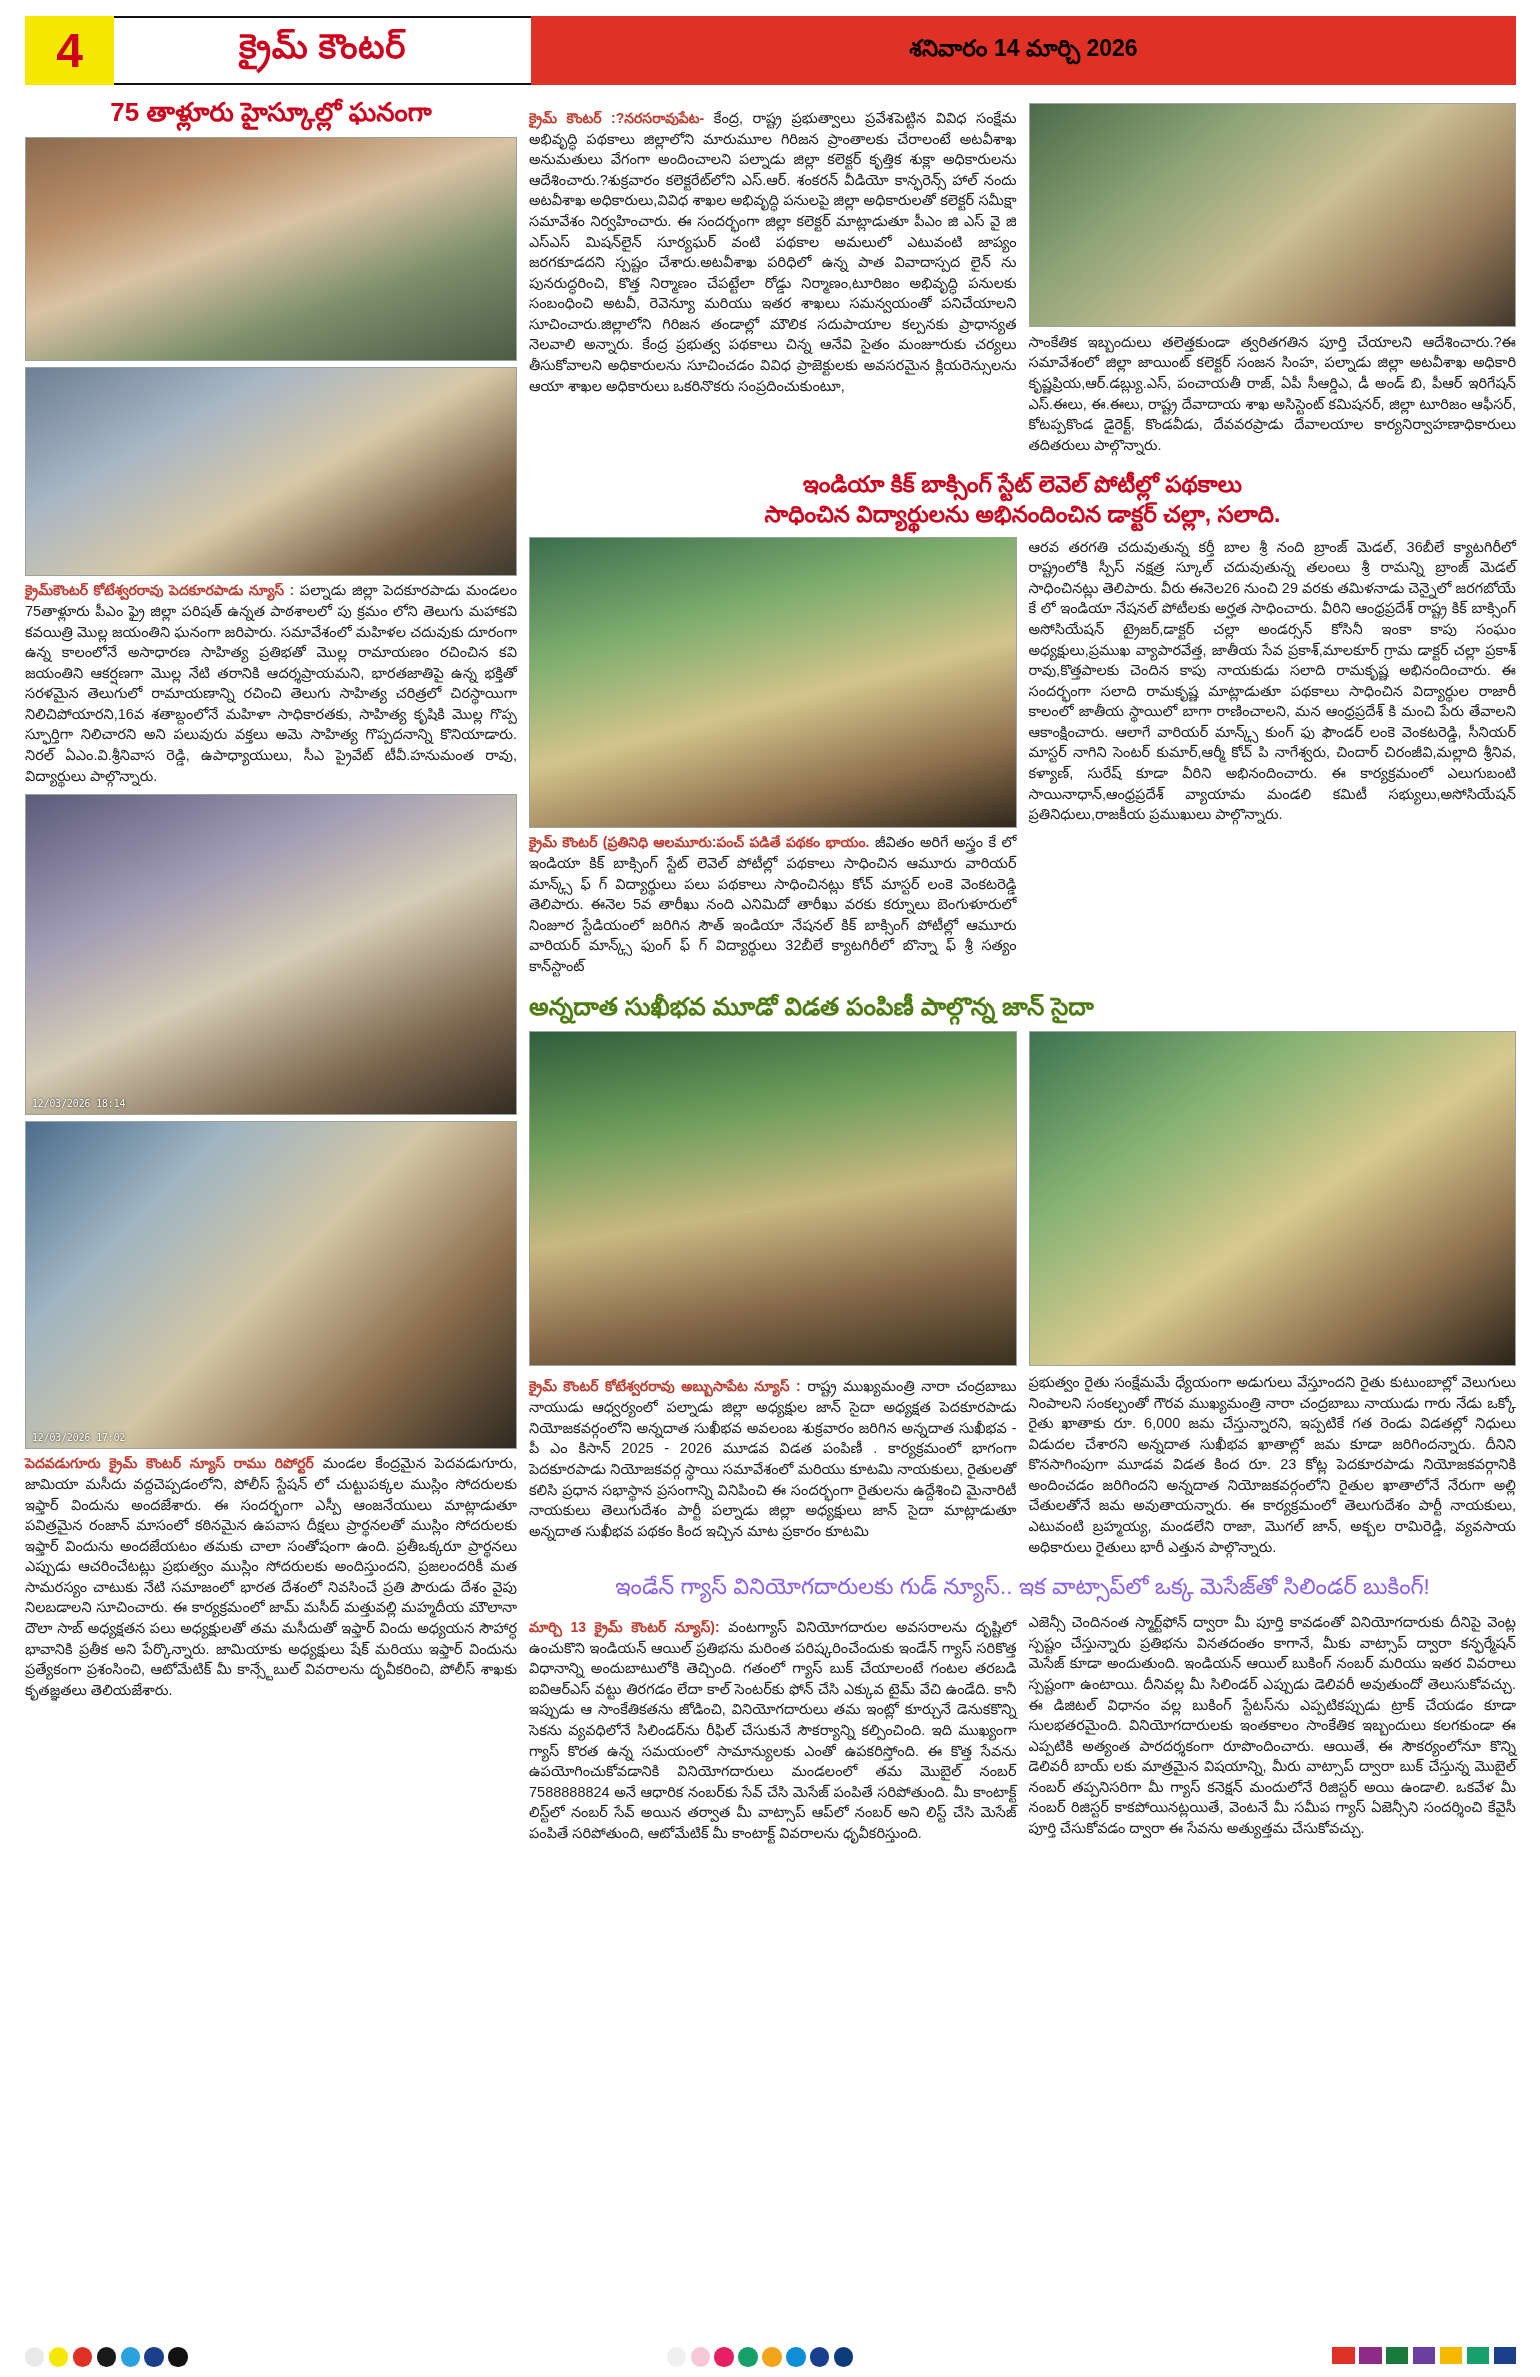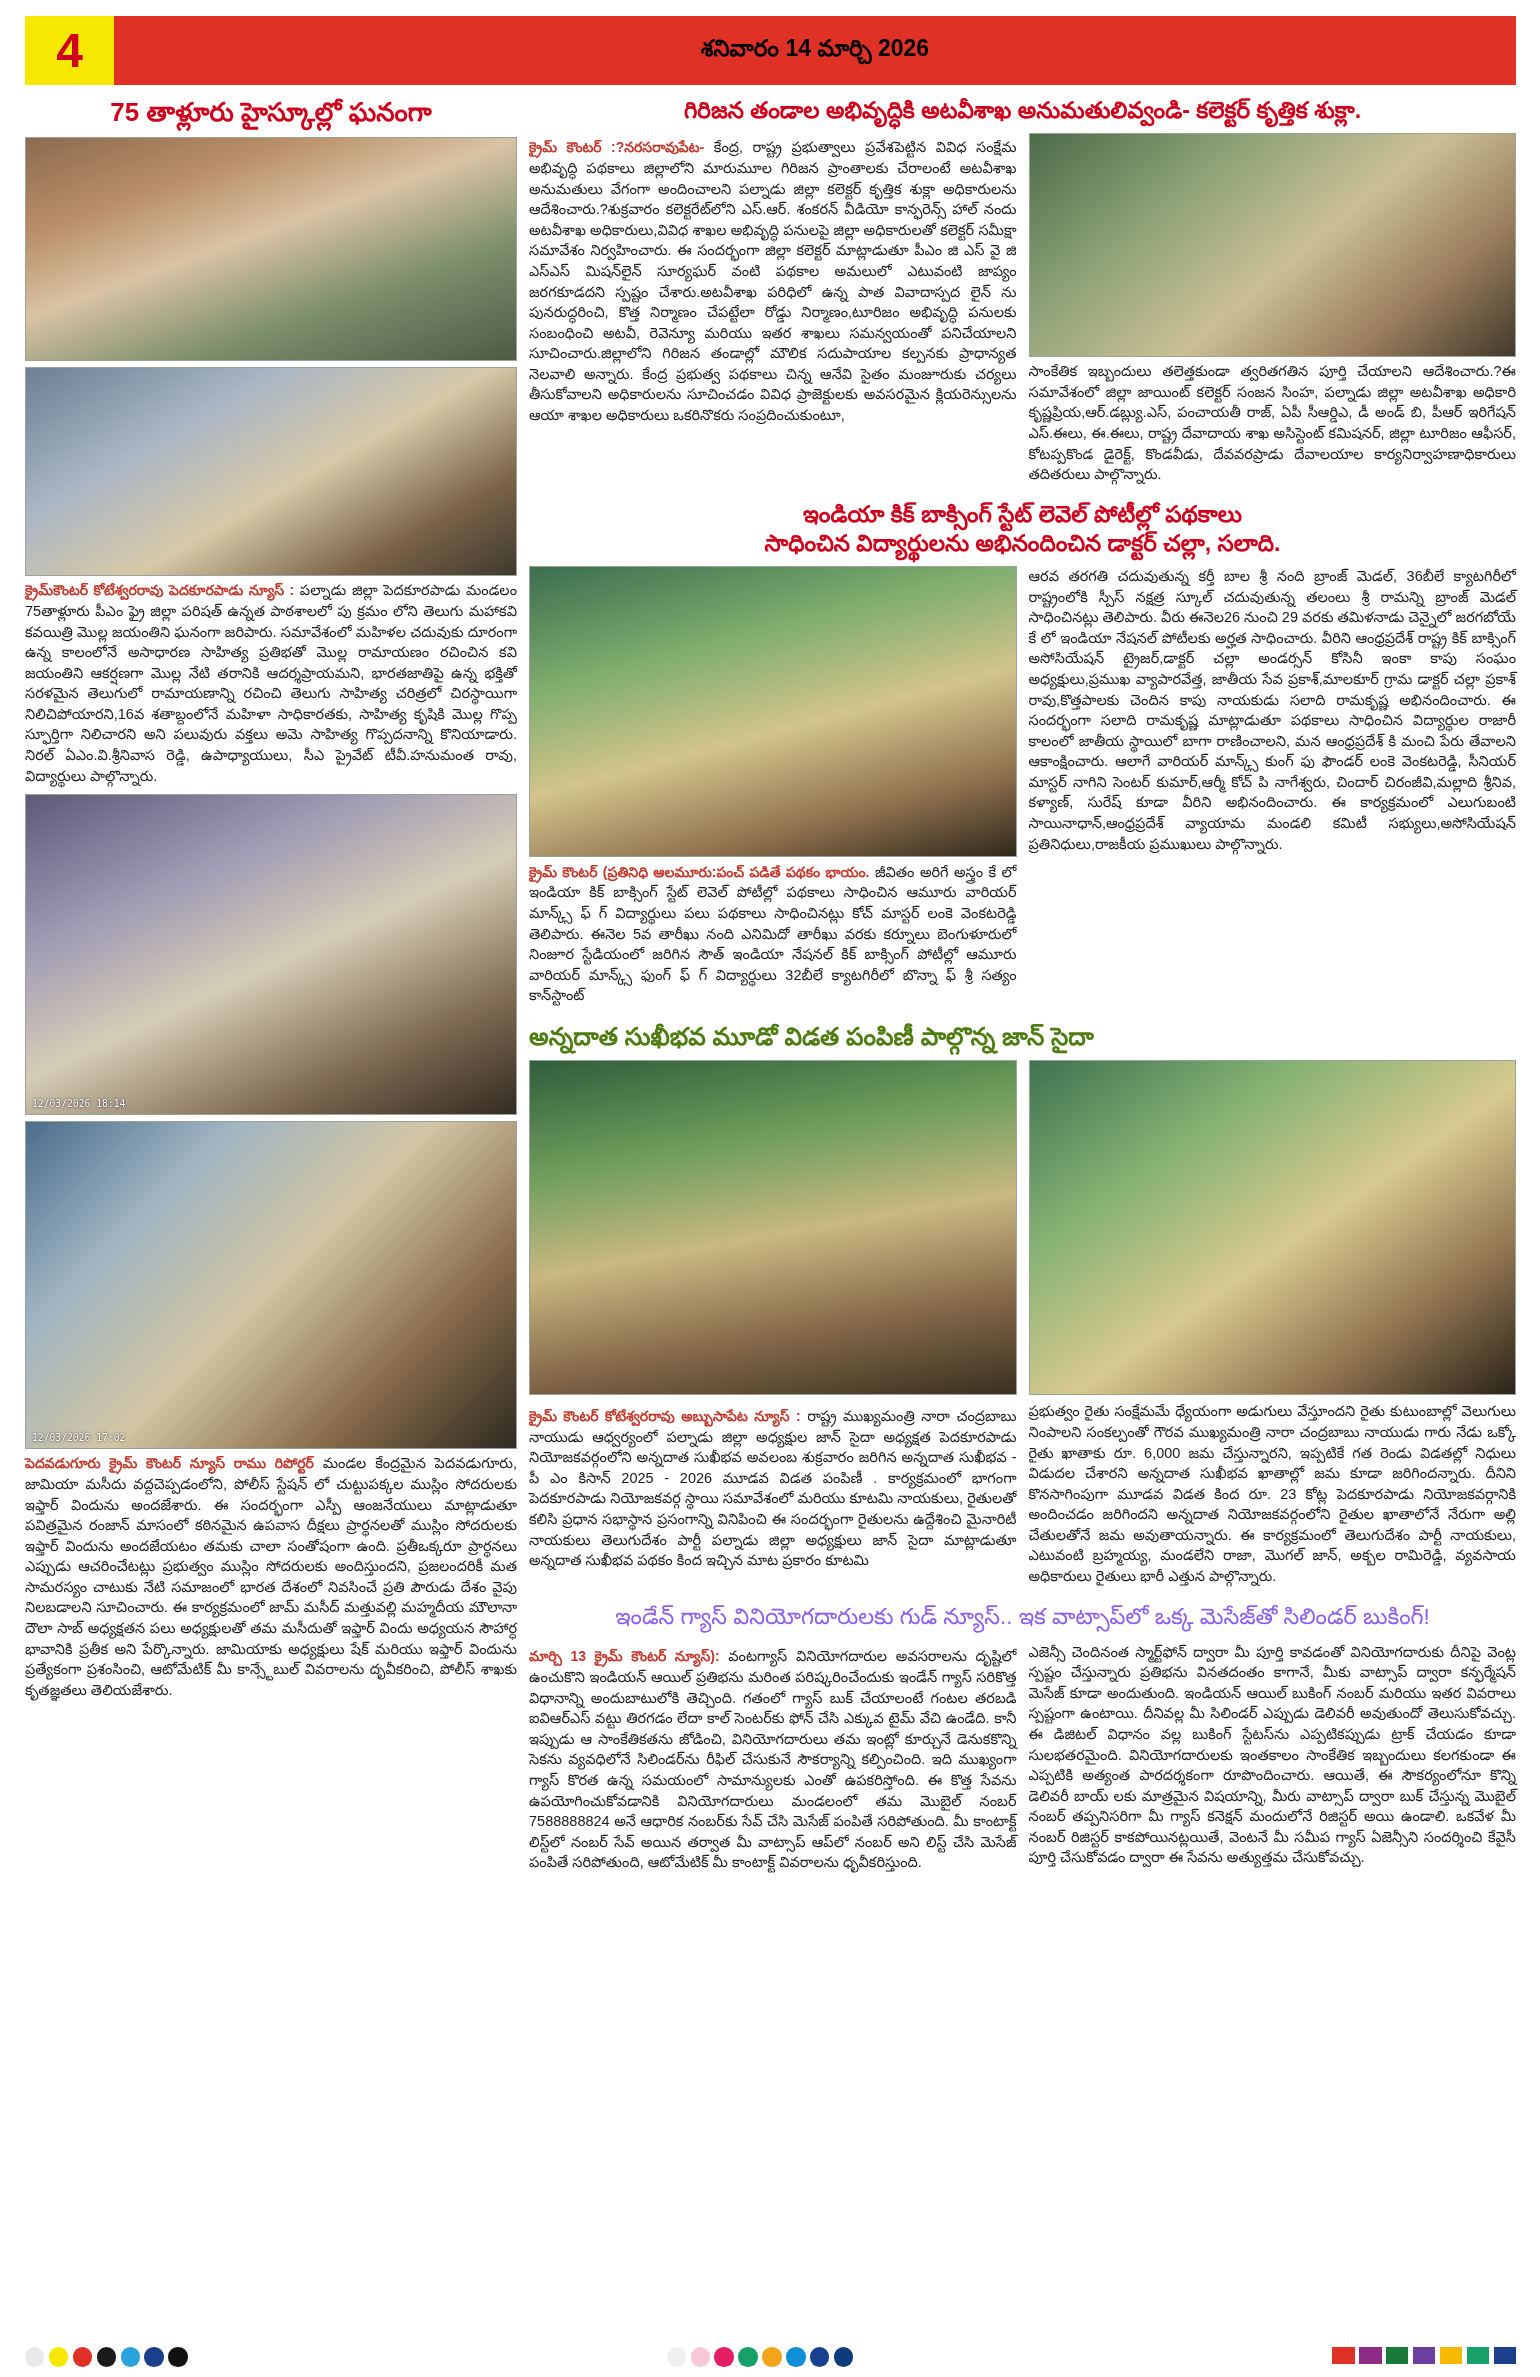--- a/index.html
+++ b/index.html
@@ -172,20 +172,23 @@
     gap: 12px;
   }
 </style>
 </head>
 <body>
 
 <div class="page">
 
   <div class="masthead">
     <div class="mh-page-num">4</div>
+    <div class="mh-logo">
+      <span>క్రైమ్ కౌంటర్</span>
+    </div>
     <div class="mh-date">శనివారం   14 మార్చి 2026</div>
   </div>
 
   <div class="content">
 
     <div class="col-left">
 
       <div class="hl hl-1">75 తాళ్లూరు హైస్కూల్లో ఘనంగా</div>
 
       <div class="photo ph-a" style="height:224px;margin-top:7.5px">
@@ -209,21 +212,20 @@
       </div>
 
       <div class="body-text">
         <span class="byline">పెదవడుగూరు క్రైమ్ కౌంటర్ న్యూస్ రాము రిపోర్టర్</span>
         <span>మండల కేంద్రమైన పెదవడుగూరు, జామియా మసీదు వద్దచెప్పడంలోని, పోలీస్ స్టేషన్ లో చుట్టుపక్కల ముస్లిం సోదరులకు ఇఫ్తార్ విందును అందజేశారు. ఈ సందర్భంగా ఎస్పీ ఆంజనేయులు మాట్లాడుతూ పవిత్రమైన రంజాన్ మాసంలో కఠినమైన ఉపవాస దీక్షలు ప్రార్థనలతో ముస్లిం సోదరులకు ఇఫ్తార్ విందును అందజేయటం తమకు చాలా సంతోషంగా ఉంది. ప్రతీఒక్కరూ ప్రార్థనలు ఎప్పుడు ఆచరించేటట్లు ప్రభుత్వం ముస్లిం సోదరులకు అందిస్తుందని, ప్రజలందరికీ మత సామరస్యం చాటుకు నేటి సమాజంలో భారత దేశంలో నివసించే ప్రతి పౌరుడు దేశం వైపు నిలబడాలని సూచించారు. ఈ కార్యక్రమంలో జామ్ మసీద్ మత్తువల్లి మహ్మదీయ మౌలానా దౌలా సాబ్ అధ్యక్షతన పలు అధ్యక్షులతో తమ మసీదుతో ఇఫ్తార్ విందు అధ్యయన సౌహార్ధ భావానికి ప్రతీక అని పేర్కొన్నారు. జామియాకు అధ్యక్షులు షేక్ మరియు ఇఫ్తార్ విందును ప్రత్యేకంగా ప్రశంసించి, ఆటోమేటిక్ మీ కాన్స్టేబుల్ వివరాలను దృవీకరించి, పోలీస్ శాఖకు కృతజ్ఞతలు తెలియజేశారు.</span>
       </div>
     </div>
 
     <div class="col-right">
 
-      <div class="hl hl-2">గిరిజన తండాల అభివృద్ధికి అటవీశాఖ అనుమతులివ్వండి- కలెక్టర్ కృత్తిక శుక్లా.</div>
 
       <div class="two-col" style="margin-top:7.5px">
         <div>
           <div class="body-text">
             <span class="byline">క్రైమ్ కౌంటర్ :?నరసరావుపేట-</span>
             <span>కేంద్ర, రాష్ట్ర ప్రభుత్వాలు ప్రవేశపెట్టిన వివిధ సంక్షేమ అభివృద్ధి పథకాలు జిల్లాలోని మారుమూల గిరిజన ప్రాంతాలకు చేరాలంటే అటవీశాఖ అనుమతులు వేగంగా అందించాలని పల్నాడు జిల్లా కలెక్టర్ కృత్తిక శుక్లా అధికారులను ఆదేశించారు.?శుక్రవారం కలెక్టరేట్‌లోని ఎస్.ఆర్. శంకరన్ వీడియో కాన్ఫరెన్స్ హాల్ నందు అటవీశాఖ అధికారులు,వివిధ శాఖల అభివృద్ధి పనులపై జిల్లా అధికారులతో కలెక్టర్ సమీక్షా సమావేశం నిర్వహించారు. ఈ సందర్భంగా జిల్లా కలెక్టర్ మాట్లాడుతూ పీఎం జి ఎస్ వై జి ఎస్ఎస్ మిషన్‌లైన్ సూర్యఘర్ వంటి పథకాల అమలులో ఎటువంటి జాప్యం జరగకూడదని స్పష్టం చేశారు.అటవీశాఖ పరిధిలో ఉన్న పాత వివాదాస్పద లైన్ ను పునరుద్ధరించి, కొత్త నిర్మాణం చేపట్టేలా రోడ్డు నిర్మాణం,టూరిజం అభివృద్ధి పనులకు సంబంధించి అటవీ, రెవెన్యూ మరియు ఇతర శాఖలు సమన్వయంతో పనిచేయాలని సూచించారు.జిల్లాలోని గిరిజన తండాల్లో మౌలిక సదుపాయాల కల్పనకు ప్రాధాన్యత నెలవాలి అన్నారు. కేంద్ర ప్రభుత్వ పథకాలు చిన్న ఆనేవి సైతం మంజూరుకు చర్యలు తీసుకోవాలని అధికారులను సూచించడం వివిధ ప్రాజెక్టులకు అవసరమైన క్లియరెన్సులను ఆయా శాఖల అధికారులు ఒకరినొకరు సంప్రదించుకుంటూ,</span>
           </div>
         </div>
         <div>
           <div class="photo ph-c" style="height:224px"></div>

